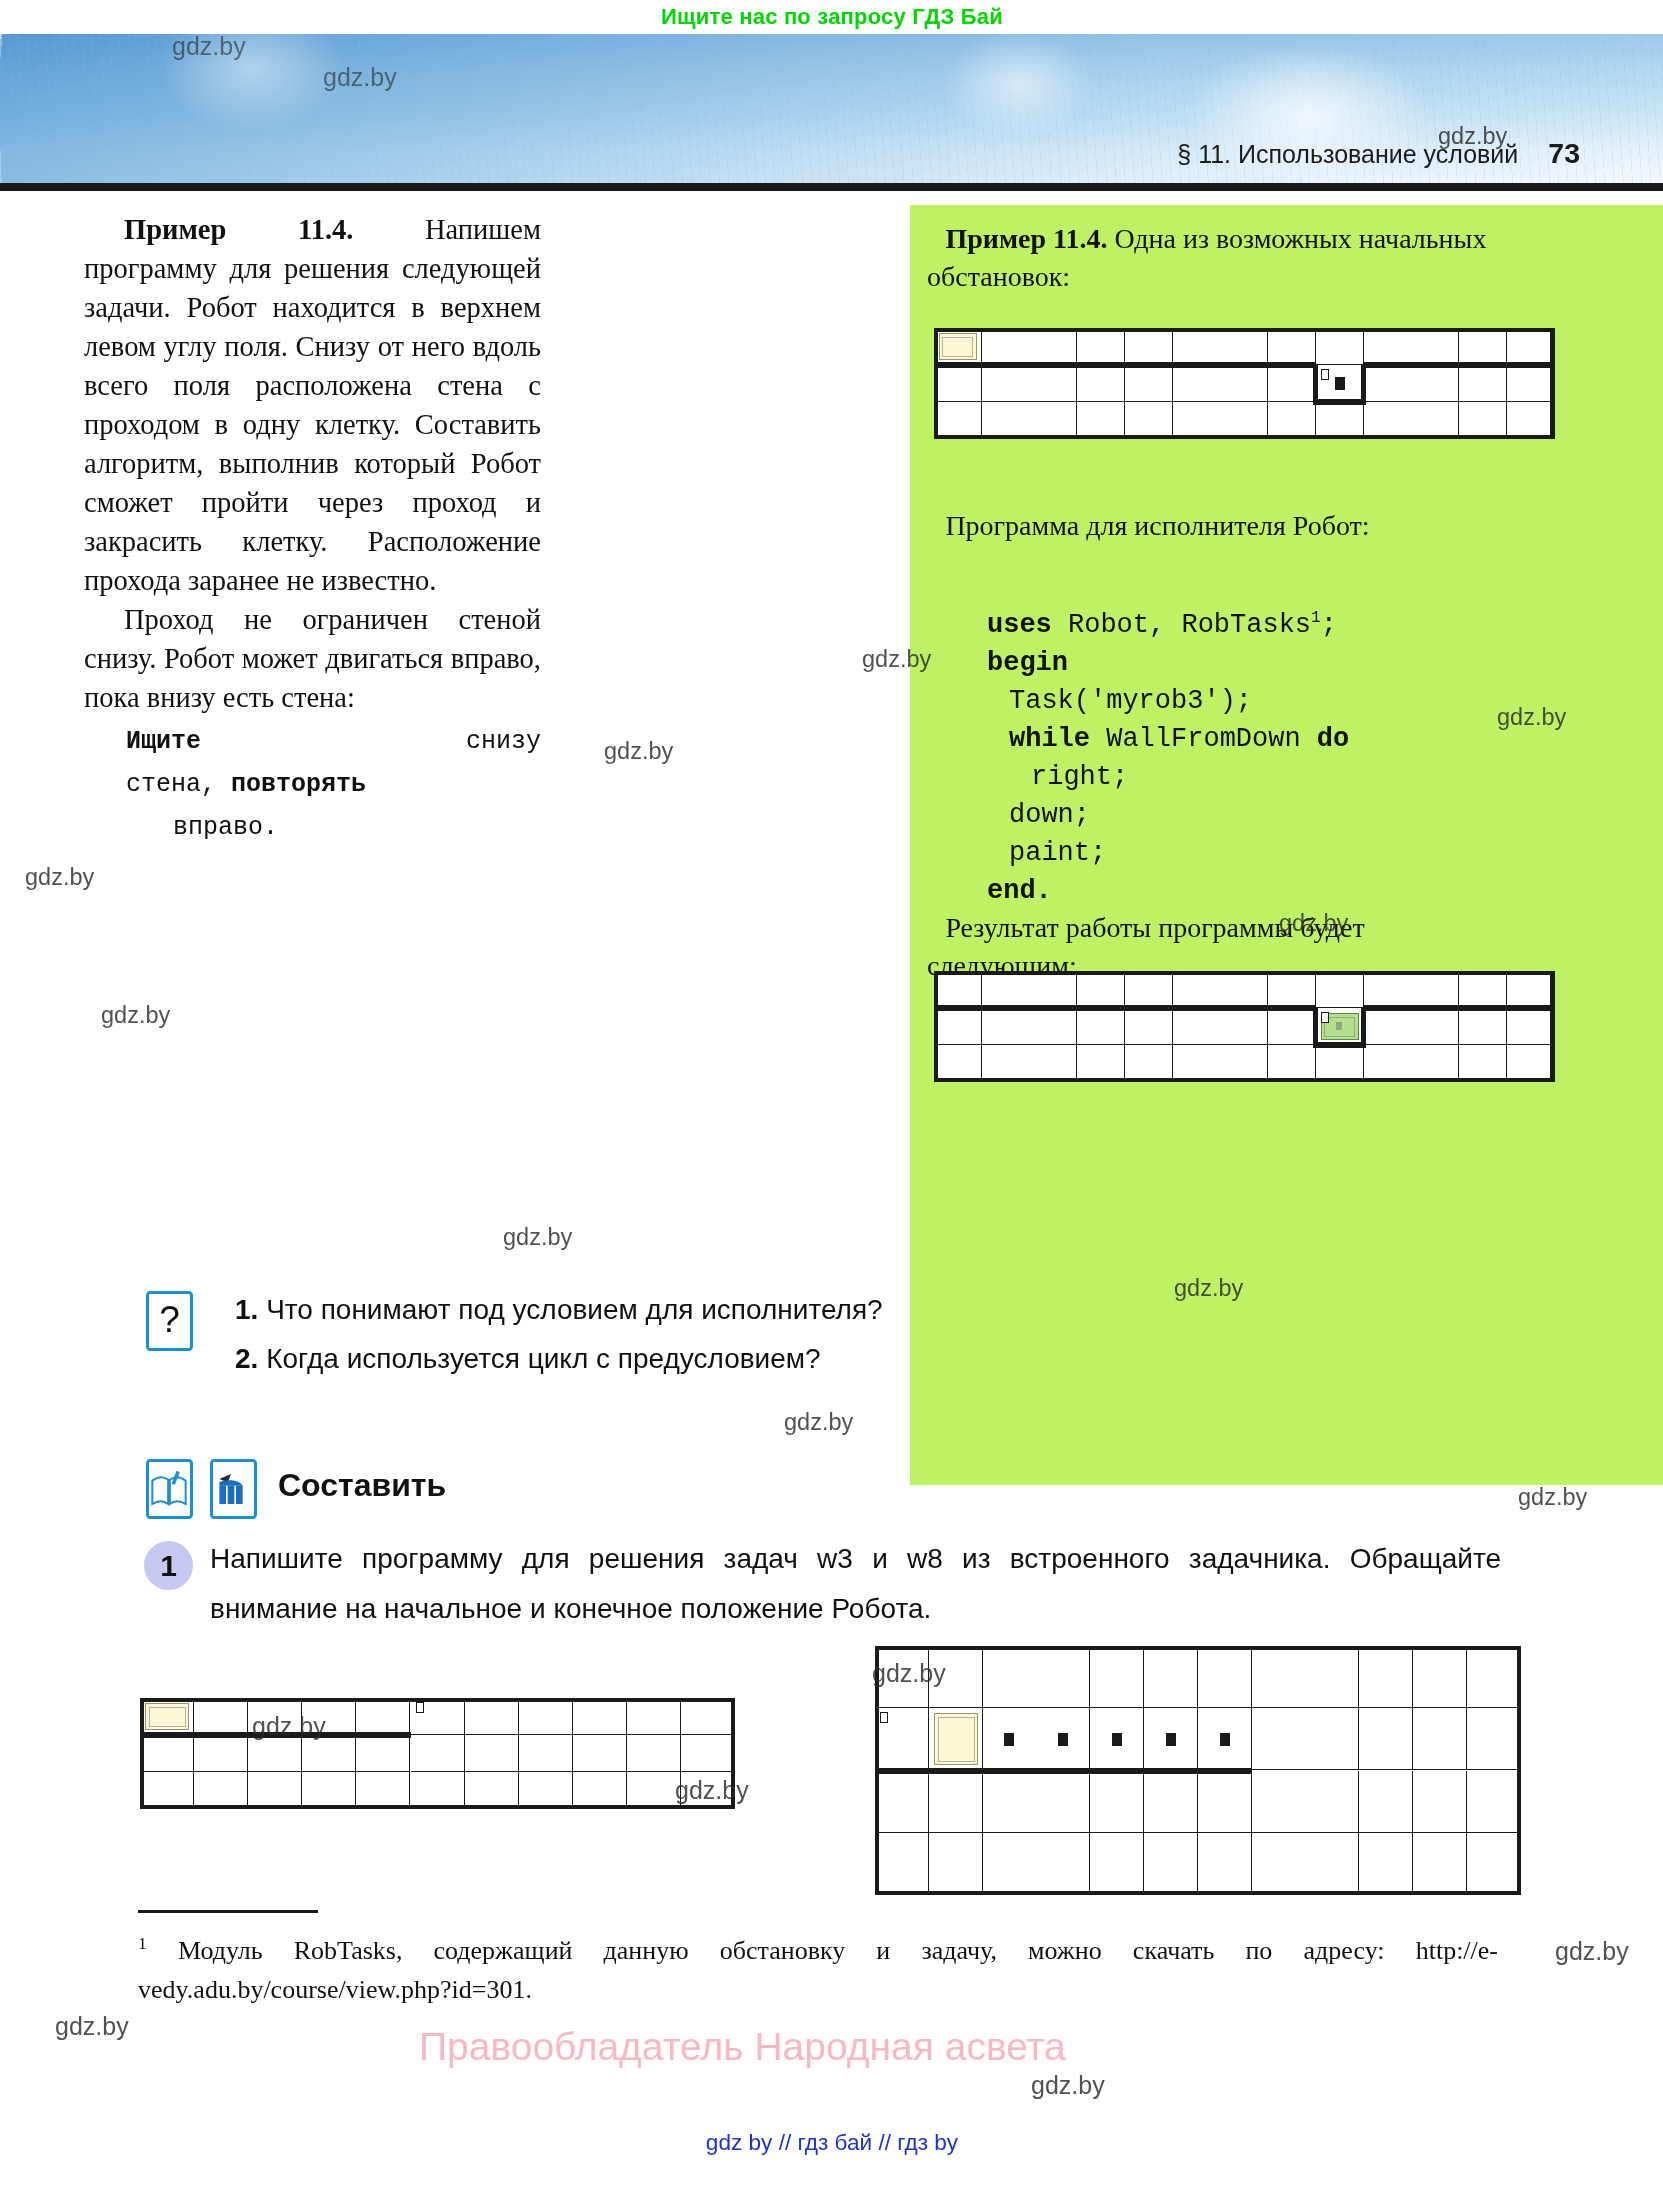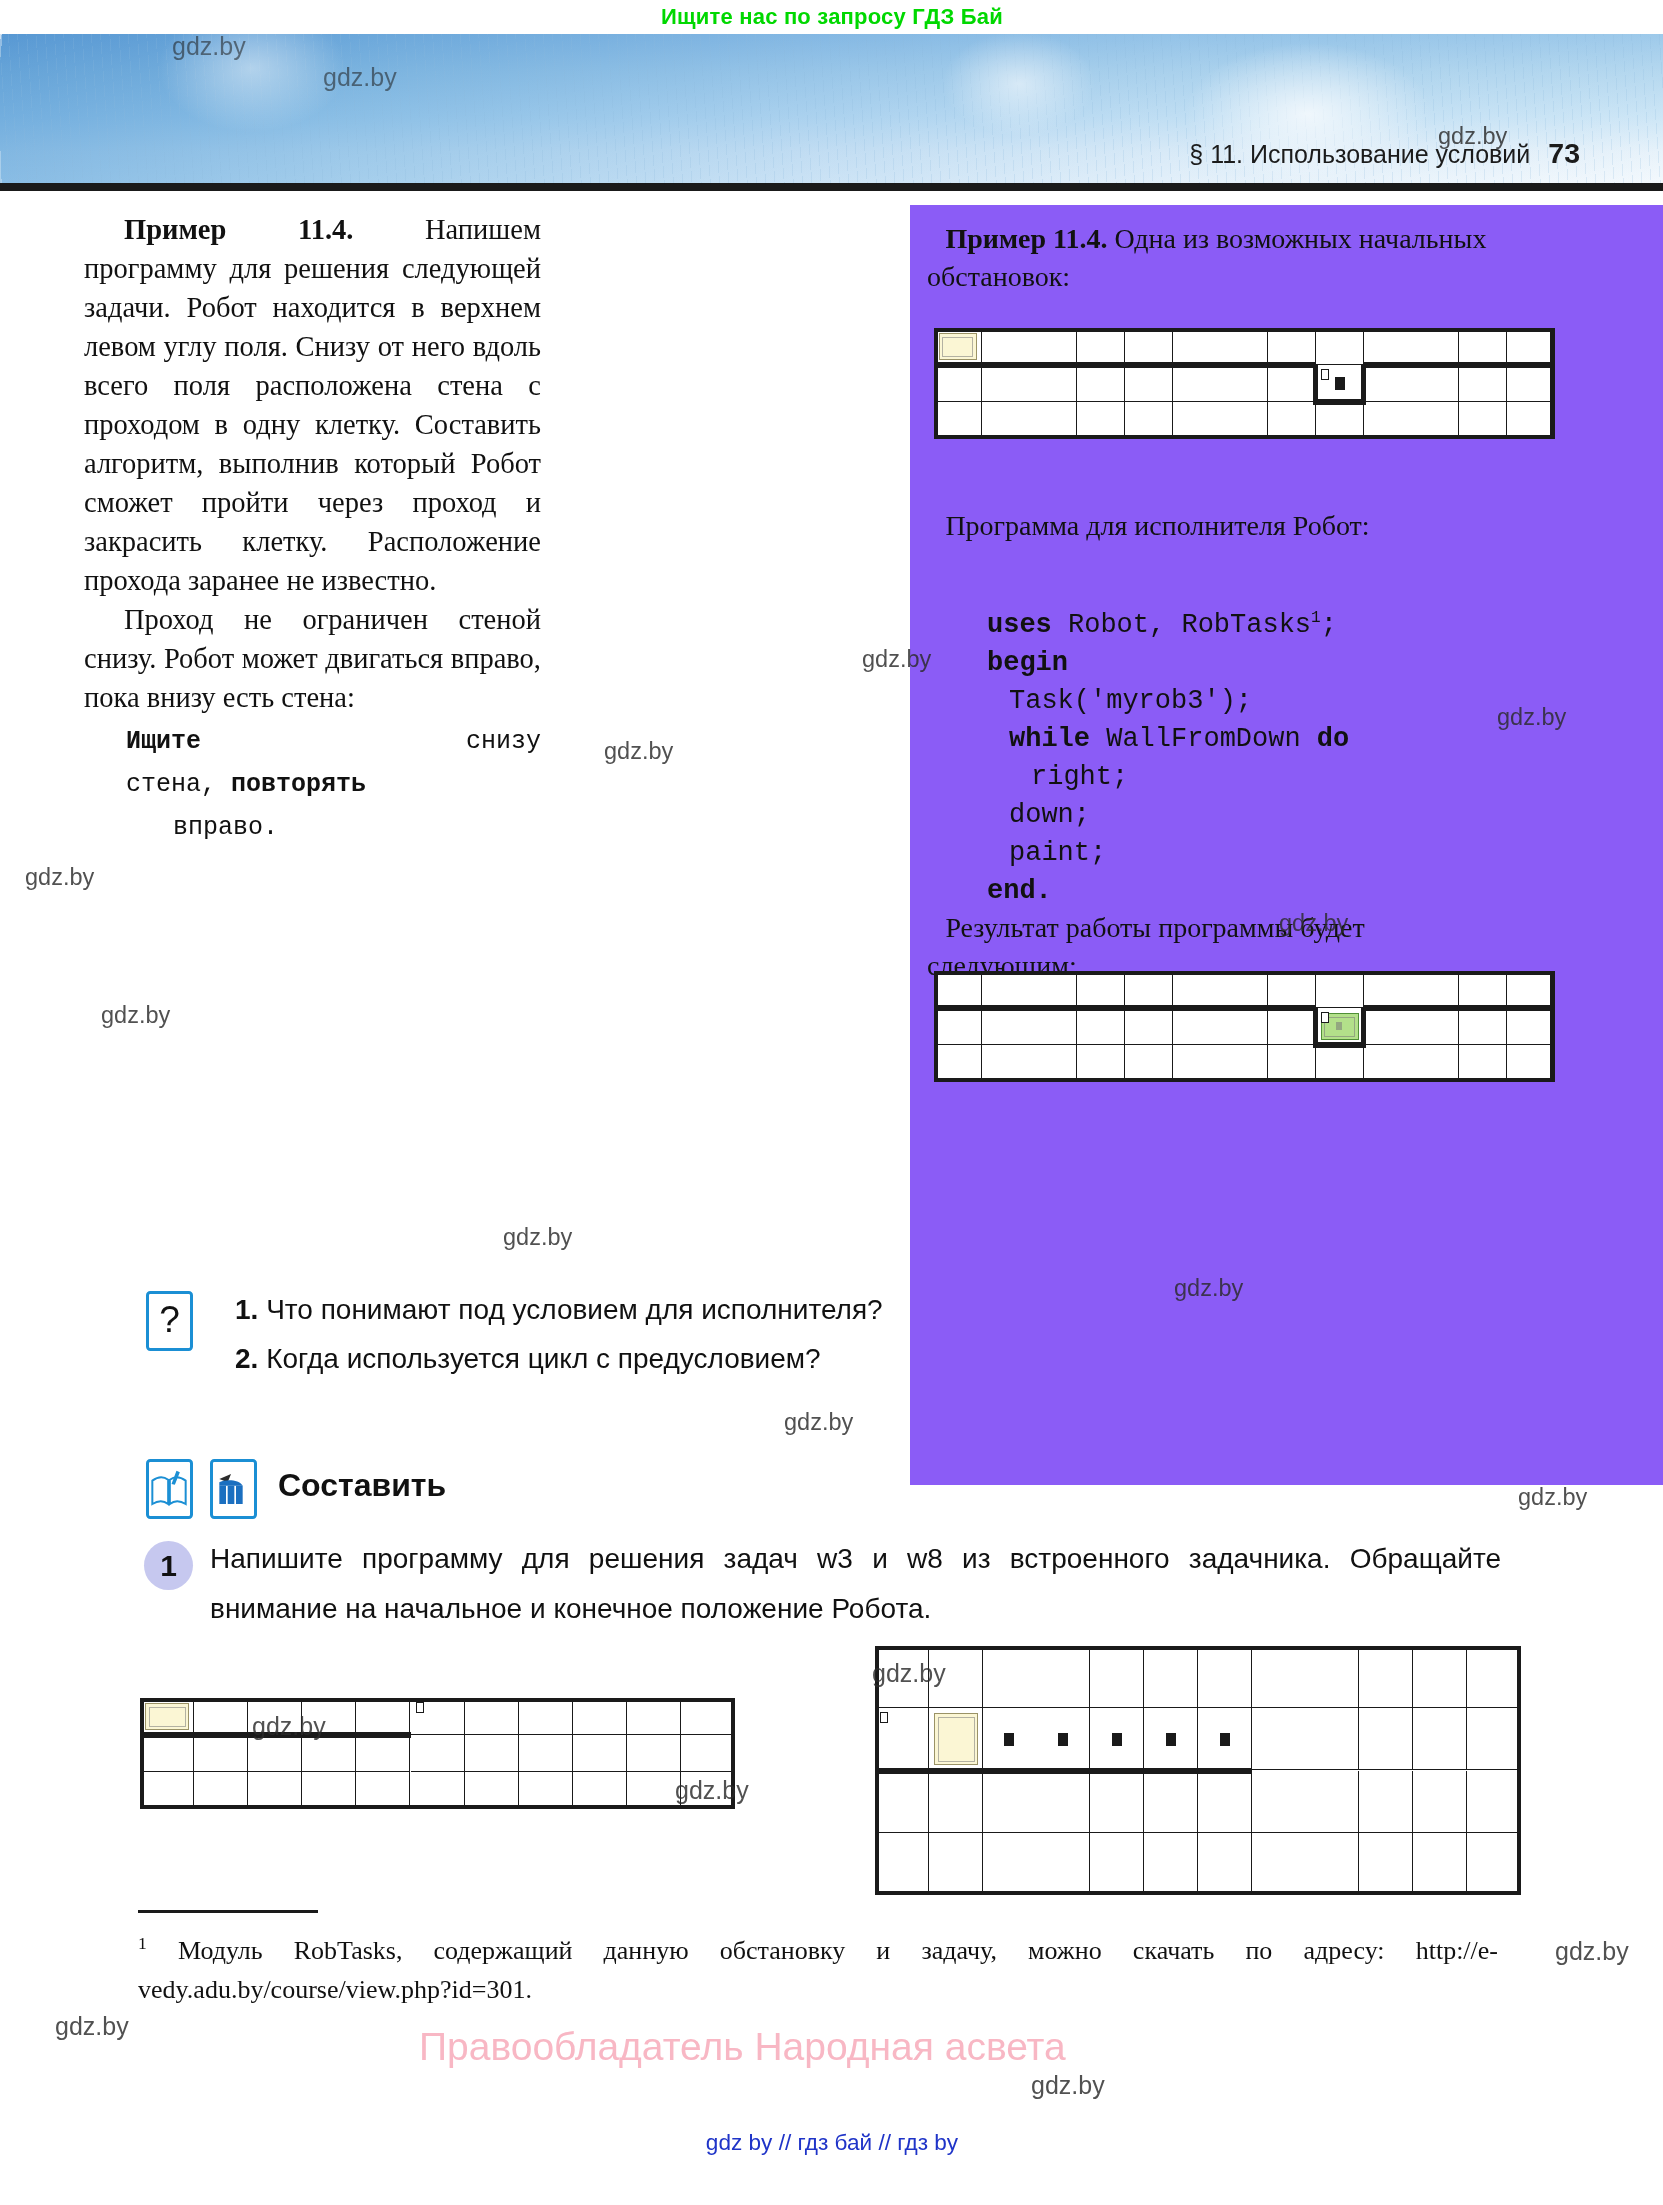--- a/index.html
+++ b/index.html
@@ -43,21 +43,21 @@
   }
   #header-rule{
     left:0;top:183px;width:1664px;height:7.5px;background:#1a1a1a;
   }
   #header-title{
     right:84px;top:137px;
     font-family:"Liberation Sans",sans-serif;
     font-size:25px;color:#1b1b1b;white-space:nowrap;z-index:5;
     font-stretch:condensed;
   }
-  #header-title .pagenum{font-weight:700;font-size:28.5px;margin-left:18px;}
+  #header-title .pagenum{font-weight:700;font-size:28.5px;margin-left:30px;}
 
   
   .wm{
     font-family:"Liberation Sans",sans-serif;
     color:#2b2b2b;opacity:.82;white-space:nowrap;
     z-index:6;pointer-events:none;
   }
   .wm-hdr{color:#1d1d1d;opacity:.55;}
   .wm-pink{
     font-family:"Liberation Sans",sans-serif;
@@ -75,21 +75,21 @@
   .b{font-weight:700;}
   .mono{font-family:"Liberation Mono",monospace;font-size:25px;}
   .mono-b{font-family:"Liberation Mono",monospace;font-size:25px;font-weight:700;}
   #pseudo{
     margin-top:1.7px;padding-left:42px;line-height:40px;
   }
 
   
   #blue-panel{
     left:910px;top:205px;width:754px;height:1280px;
-    background:#8b5cf6;
+    background:#bef264;
   }
   #blue-panel .ptext{
     position:absolute;color:#111;font-size:28px;line-height:38px;
   }
   #ex-title{left:17px;top:15px;width:587px;text-indent:18.4px;}
   #prog-title{left:17px;top:302px;width:604px;text-indent:18.4px;}
   #res-title{left:17px;top:704px;width:587px;text-indent:18.4px;}
 
   
   #code{

